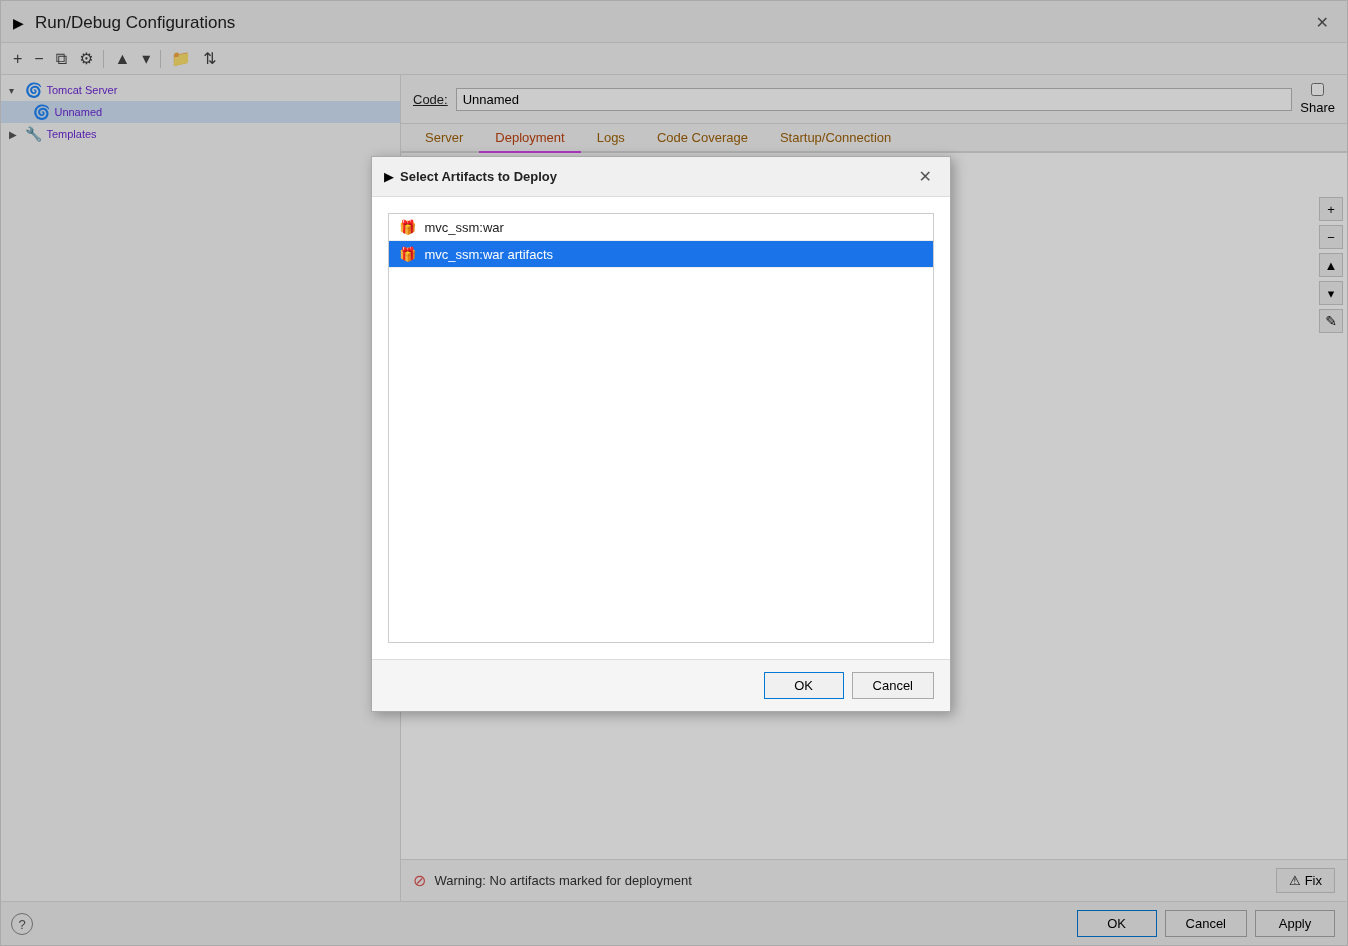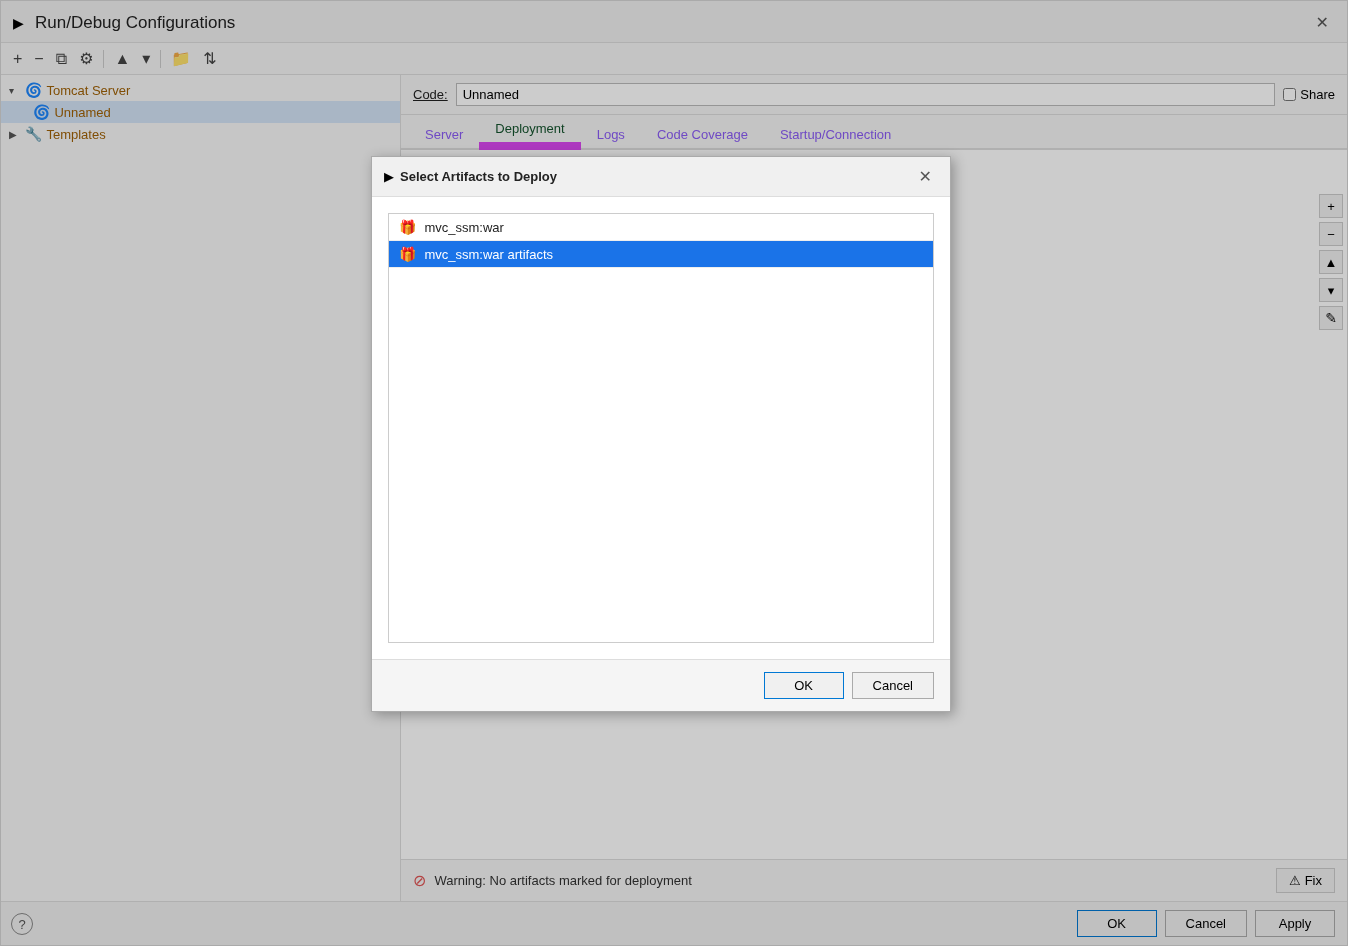--- a/index.html
+++ b/index.html
@@ -114,22 +114,22 @@
       color: #555;
       width: 12px;
       display: inline-block;
     }
 
     .tree-icon {
       font-size: 14px;
     }
 
     .tree-label {
-      font-size: 13px;
-      color: #a16207;
+      font-size: 11px;
+      color: #6d28d9;
     }
 
     .tree-child {
       padding-left: 32px;
     }
 
     
     .right-panel {
       flex: 1;
       display: flex;
@@ -156,41 +156,42 @@
       padding: 3px 6px;
       border: 1px solid #bbb;
       font-size: 13px;
       background: #fff;
     }
     .share-area {
       display: flex;
       align-items: center;
       gap: 4px;
       font-size: 13px;
+      flex-direction: column;
     }
 
     
     .tabs-bar {
       display: flex;
       align-items: flex-end;
       background: #f5f5f5;
       border-bottom: 2px solid #ddd;
       padding: 0 8px;
     }
     .tab {
       padding: 6px 16px;
       cursor: pointer;
       font-size: 13px;
-      color: #8b5cf6;
+      color: #a16207;
       border-bottom: 2px solid transparent;
       margin-bottom: -2px;
     }
     .tab.active {
-      color: #14532d;
-      border-bottom: 8px solid #d946ef;
+      color: #c2410c;
+      border-bottom: 2px solid #d946ef;
       font-weight: 500;
     }
 
     
     .tab-content {
       flex: 1;
       padding: 12px;
       overflow-y: auto;
     }
 

